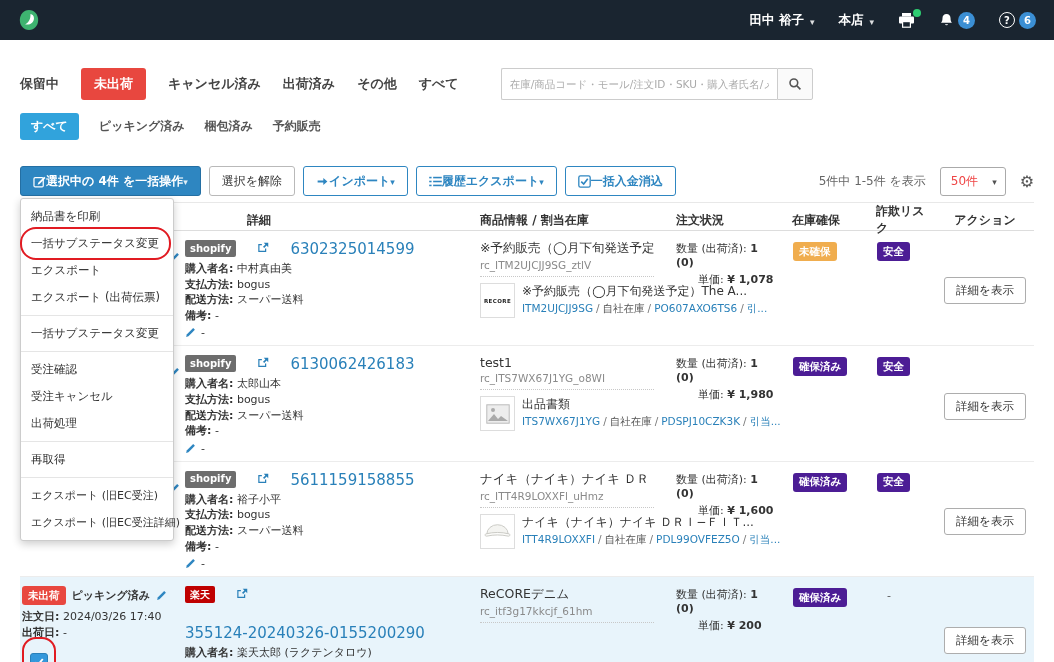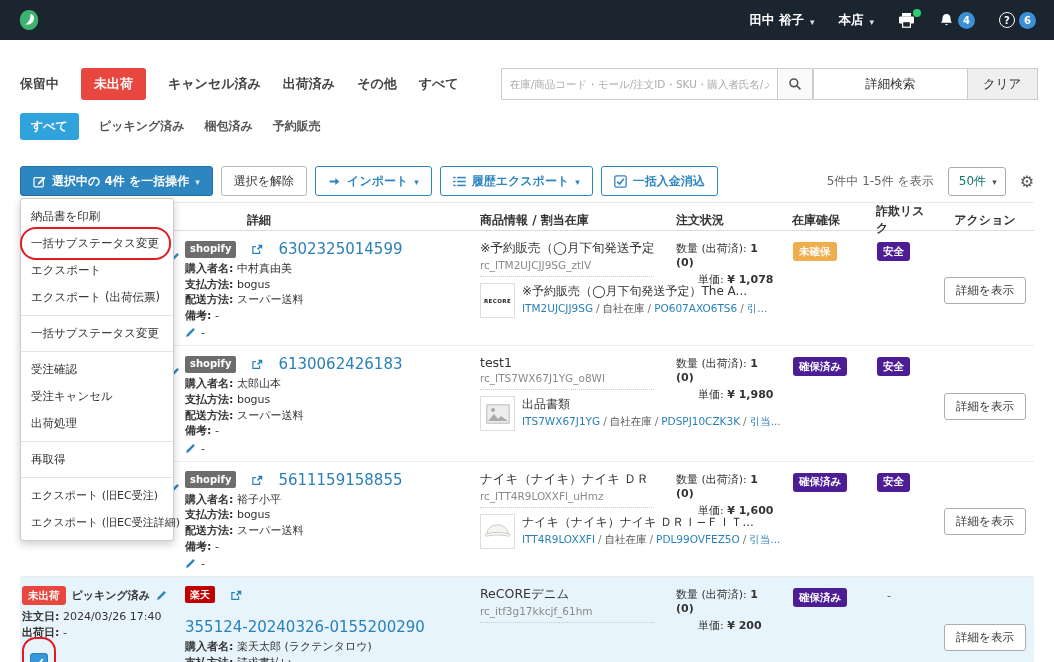--- a/index.html
+++ b/index.html
@@ -34,27 +34,27 @@
   .clear-btn { width:70px; height:32px; border:1px solid #ccc; border-left:none; background:#efefef; font-size:12.5px; color:#333; cursor:pointer; font-family:inherit; }
 
   
   .subtabs { margin:13px 20px 0; display:flex; align-items:center; gap:20px; }
   .subtab { font-size:12px; font-weight:bold; color:#555; cursor:pointer; }
   .subtab.active { background:#31a3dc; color:#fff; padding:5px 11px; border-radius:3px; }
 
   
   .toolbar { margin:26px 20px 0; display:flex; align-items:center; gap:8px; }
   .bulk-wrap { position:relative; }
-  .btn { height:30px; border-radius:3px; display:flex; align-items:center; gap:6px; padding:0 12px; font-size:12px; cursor:pointer; font-family:inherit; white-space:nowrap; }
+  .btn { height:30px; border-radius:3px; display:flex; align-items:center; gap:0; padding:0 12px; font-size:12px; cursor:pointer; font-family:inherit; white-space:nowrap; }
   .btn-primary { background:#2e86c1; border:1px solid #246fa3; color:#fff; font-weight:bold; }
   .btn-plain { background:#fff; border:1px solid #b9b9b9; color:#333; }
   .btn-outline { background:#fff; border:1px solid #2e86c1; color:#2e86c1; font-weight:bold; }
   .toolbar-right { margin-left:auto; display:flex; align-items:center; gap:14px; color:#555; }
   .result-count { font-size:12px; color:#666; }
-  .page-size { height:29px; border:1px solid #aaa; border-radius:3px; background:#fff; display:flex; align-items:center; gap:6px; padding:0 8px 0 10px; font-size:12px; color:#0f766e; cursor:pointer; }
+  .page-size { height:29px; border:1px solid #aaa; border-radius:3px; background:#fff; display:flex; align-items:center; gap:14px; padding:0 8px 0 10px; font-size:12px; color:#ef4444; cursor:pointer; }
   .gear-icon::before { content:"⚙"; font-size:16px; color:#555; cursor:pointer; }
 
   
   .bulk-menu { position:absolute; top:32px; left:0; width:154px; background:#fff; border:1px solid #ccc; border-radius:3px; box-shadow:0 3px 9px rgba(0,0,0,.2); padding:4px 0; z-index:30; }
   .menu-item { padding:6px 10px; font-size:11.5px; color:#333; cursor:pointer; white-space:nowrap; position:relative; }
   .menu-item.small { font-size:11px; }
   .menu-divider { height:1px; background:#e5e5e5; margin:4px 0; }
   .annotation-ring { position:absolute; border:2.5px solid #e11b22; border-radius:16px; pointer-events:none; }
   .menu-ring { left:-1px; right:2px; top:-3px; bottom:-3px; }
 
@@ -66,21 +66,21 @@
   .h-product { padding-left:10px; }
   .h-status, .h-stock, .h-risk { padding-left:14px; }
   .h-action { text-align:center; }
   .trow { border-bottom:1px solid #ececec; padding:9px 0 6px; }
   .trow.selected { background:#e8f4fb; }
   .cell { min-width:0; }
   .cell-left { position:relative; padding-left:2px; }
   .left-pencil { position:absolute; right:5px; top:12px; cursor:pointer; }
   .kv { font-size:11px; line-height:1.42; color:#333; }
   .kv b { font-weight:bold; }
-  .order-line { font-size:13px; margin-bottom:3px; display:flex; gap:15px; align-items:center; flex-wrap:wrap; padding-right:30px; }
+  .order-line { font-size:13px; margin-bottom:3px; display:flex; gap:21px; align-items:flex-start; flex-wrap:wrap; padding-right:30px; }
   .mall-badge { font-size:10px; font-weight:bold; color:#fff; background:#6d6d6d; padding:1.5px 5px; border-radius:2px; line-height:1.4; flex:none; }
   .mall-badge.rakuten { background:#bf0000; }
   .order-link { color:#2980b9; font-size:15px; word-break:break-all; }
   .ext { cursor:pointer; flex:none; display:flex; margin-top:2px; }
   .edit-line { font-size:11px; display:flex; gap:5px; align-items:center; margin-top:3px; }
   .pencil { display:inline-flex; cursor:pointer; }
 
   .cell-product { padding:0 8px 0 10px; }
   .prod-head { border-bottom:1px dotted #c8c8c8; padding-bottom:5px; margin-bottom:6px; }
   .prod-title { font-size:12.5px; color:#333; margin-bottom:2px; white-space:nowrap; overflow:hidden; }
@@ -171,24 +171,20 @@
   <div class="search-group">
     <input class="search-input" placeholder="在庫/商品コード・モール/注文ID・SKU・購入者氏名/メアド" style="">
     <button class="search-btn">
       <span style="display:flex;">
         <svg width="14" height="14" viewBox="0 0 16 16">
             <circle cx="6.7" cy="6.7" r="4.4" fill="none" stroke="#555" stroke-width="1.8"></circle>
             <path stroke="#555" stroke-width="1.8" d="M10.2 10.2l4 4"></path>
           </svg>
       </span>
     </button>
-  </div>
-  <div class="ds-group">
-    <button class="detail-search-btn">詳細検索</button>
-    <button class="clear-btn">クリア</button>
   </div>
 </div>
 
 <div class="subtabs">
   <span class="subtab active">すべて</span>
   <span class="subtab">ピッキング済み</span>
   <span class="subtab">梱包済み</span>
   <span class="subtab">予約販売</span>
 </div>
 

